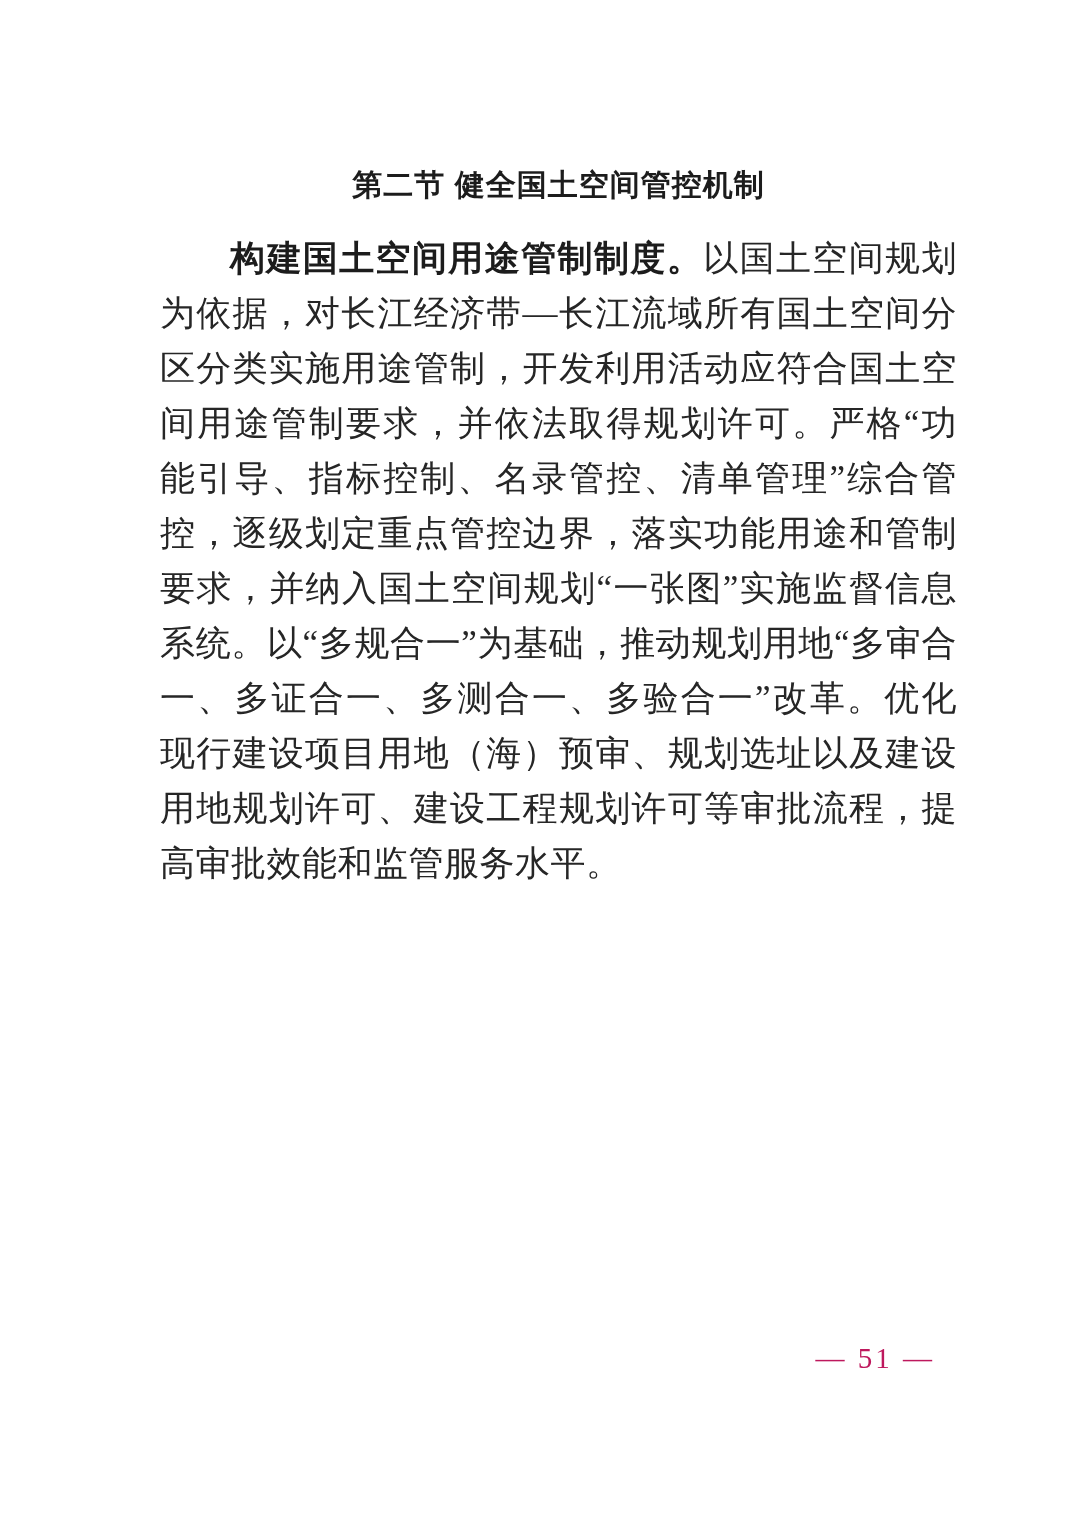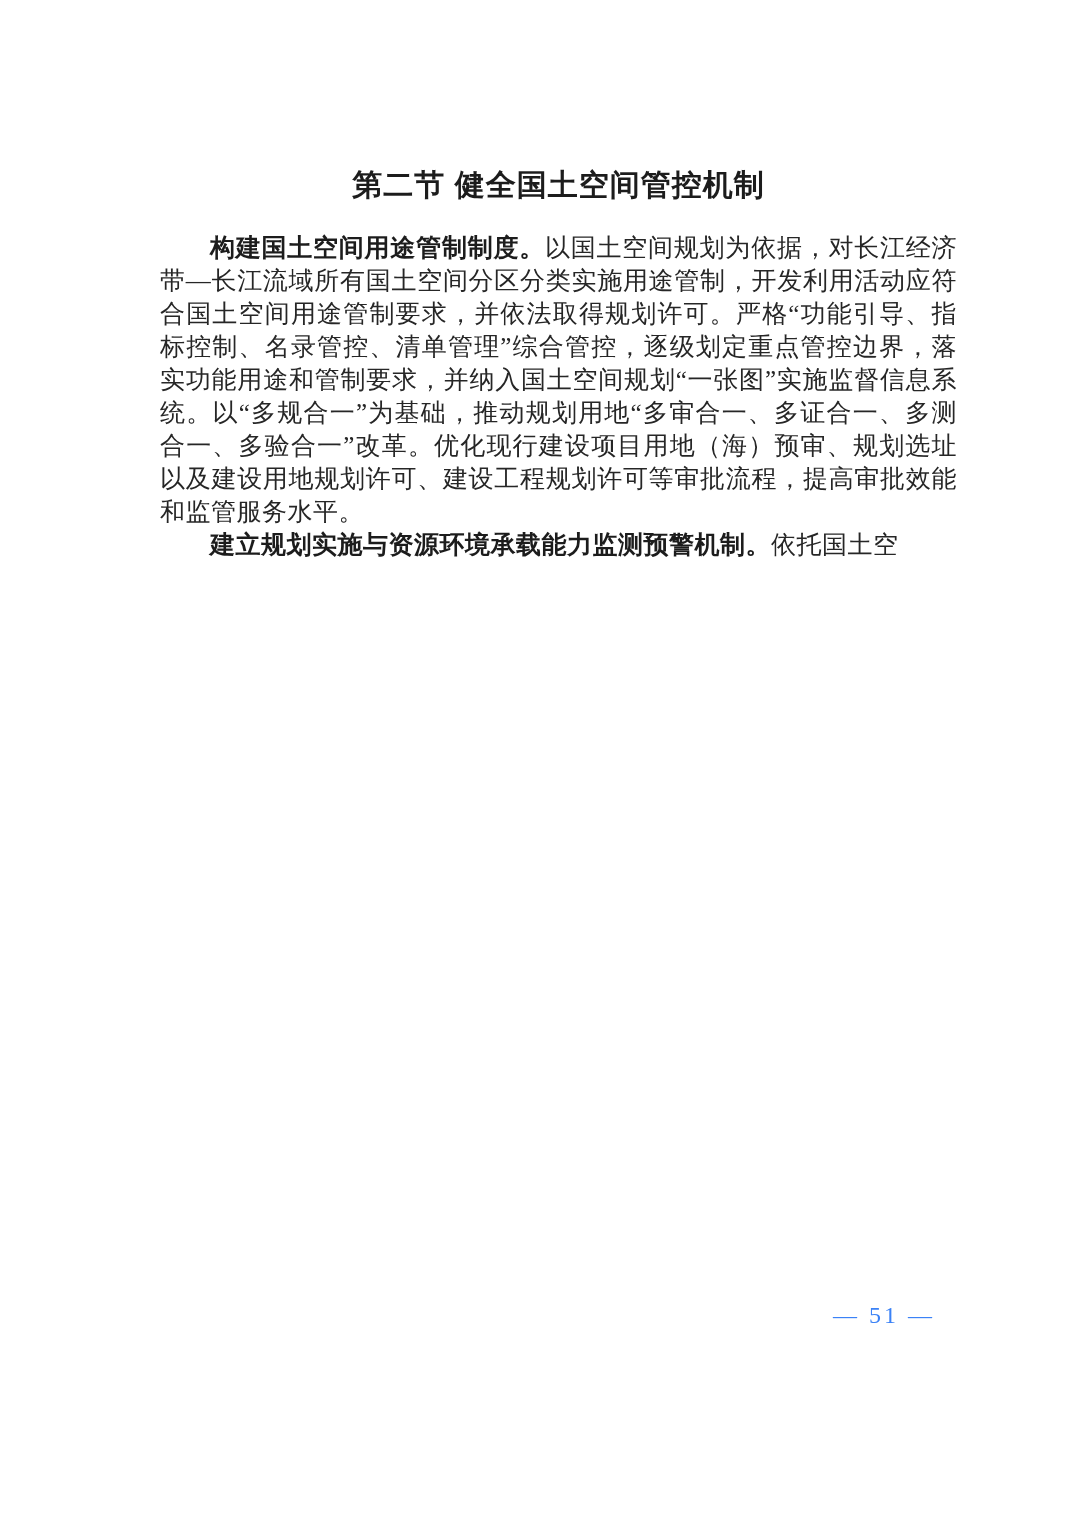--- a/index.html
+++ b/index.html
@@ -27,51 +27,50 @@
     font-family: "Liberation Sans", "DejaVu Sans", sans-serif;
     font-weight: 700;
     font-size: 30px;
     line-height: 44px;
     text-align: center;
     color: #1c1c1c;
     letter-spacing: 1px;
   }
   .para {
     margin: 0;
-    font-size: 25px;
-    line-height: 33px;
+    font-size: 35px;
+    line-height: 55px;
     color: #262626;
     text-align: justify;
     text-align-last: left;
     text-indent: 2em;
     letter-spacing: 0.5px;
   }
   .para .lead {
     font-weight: 700;
     color: #1c1c1c;
   }
   .page-number {
     position: absolute;
-    top: 1295px;
+    top: 1338px;
     right: 145px;
-    font-size: 24px;
+    font-size: 29px;
     line-height: 40px;
-    color: #3b82f6;
+    color: #be185d;
     letter-spacing: 3px;
     white-space: nowrap;
   }
 </style>
 </head>
 <body>
 
 <div class="page">
   <div class="content">
     <h1 class="section-title">第二节 健全国土空间管控机制</h1>
 
     <p class="para"><span class="lead">构建国土空间用途管制制度。</span><span>以国土空间规划为依据，对长江经济带—长江流域所有国土空间分区分类实施用途管制，开发利用活动应符合国土空间用途管制要求，并依法取得规划许可。严格“功能引导、指标控制、名录管控、清单管理”综合管控，逐级划定重点管控边界，落实功能用途和管制要求，并纳入国土空间规划“一张图”实施监督信息系统。以“多规合一”为基础，推动规划用地“多审合一、多证合一、多测合一、多验合一”改革。优化现行建设项目用地（海）预审、规划选址以及建设用地规划许可、建设工程规划许可等审批流程，提高审批效能和监管服务水平。</span></p>
 
 
 
-    <p class="para"><span class="lead">建立规划实施与资源环境承载能力监测预警机制。</span><span>依托国土空</span></p>
   </div>
 
   <div class="page-number">— 51 —</div>
 </div>
 
 </body></html>

